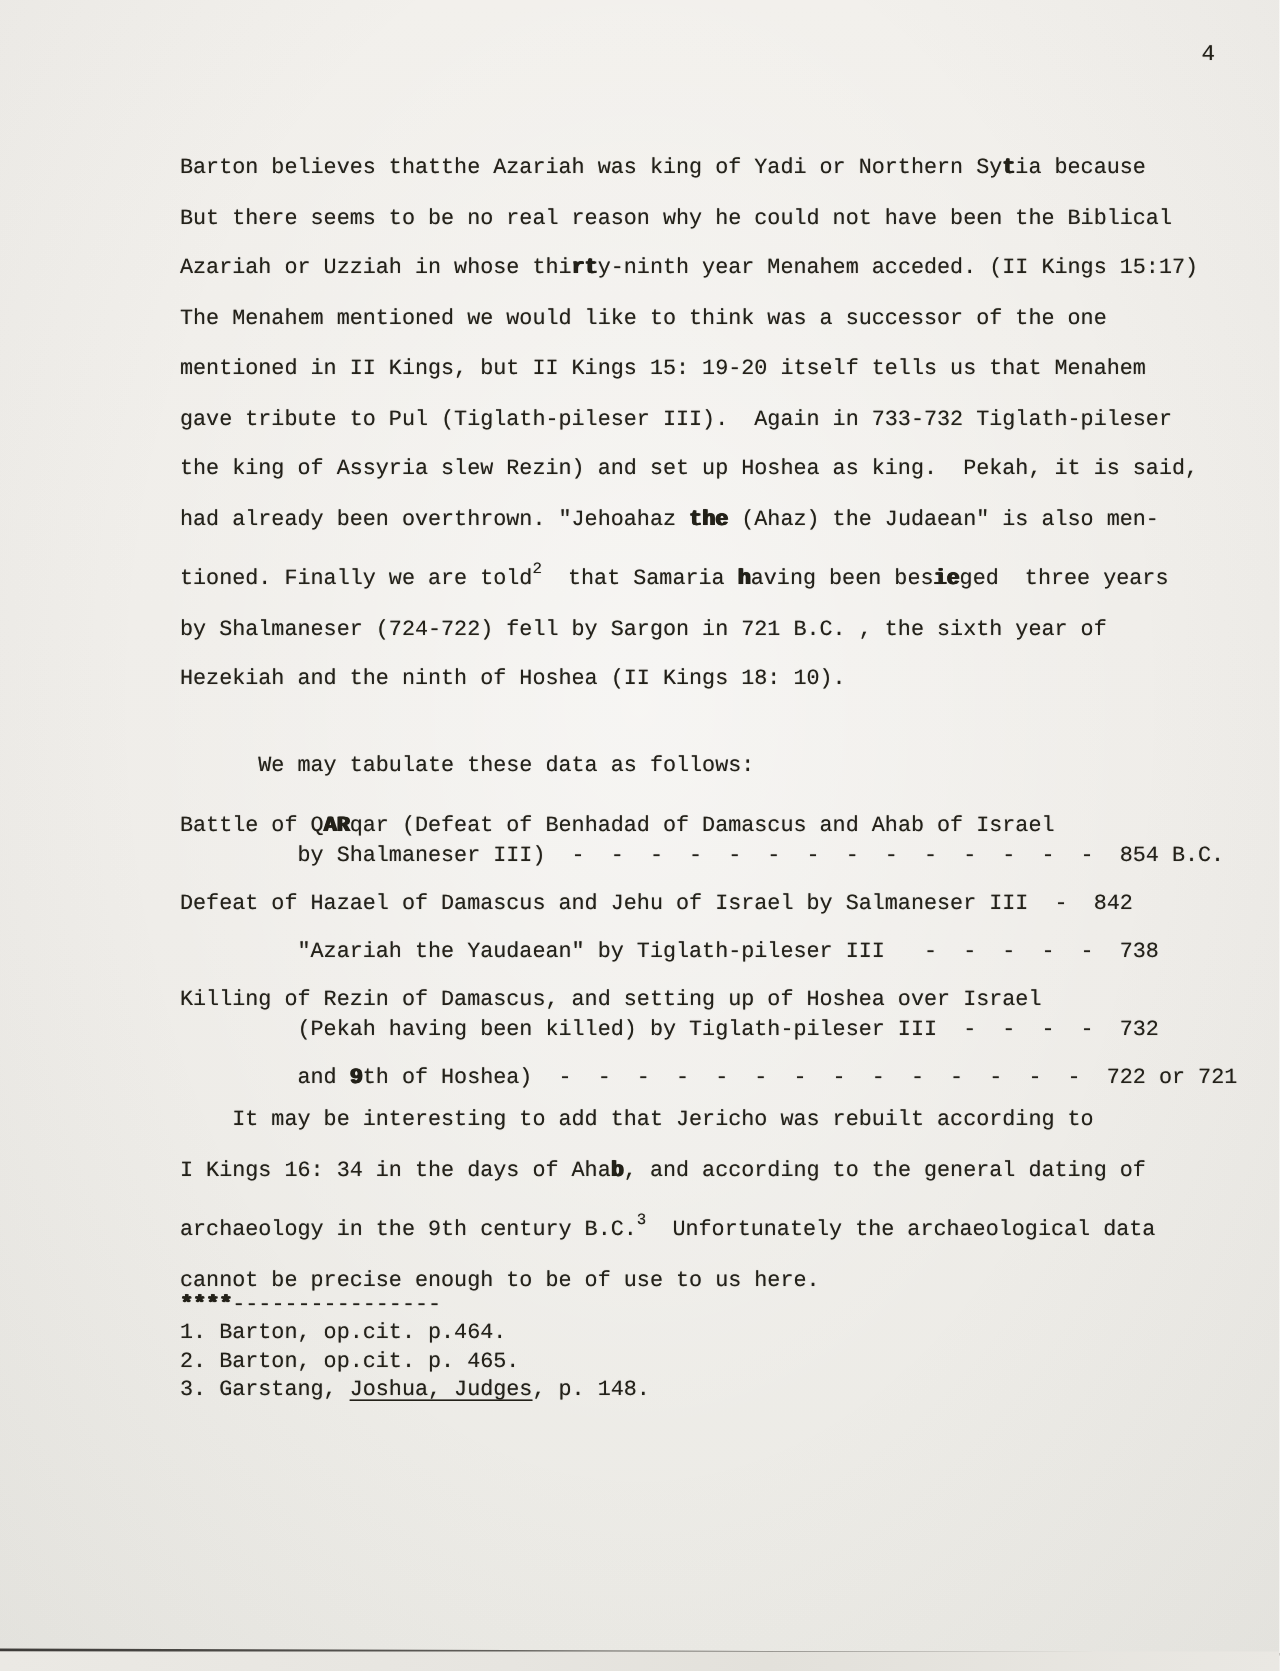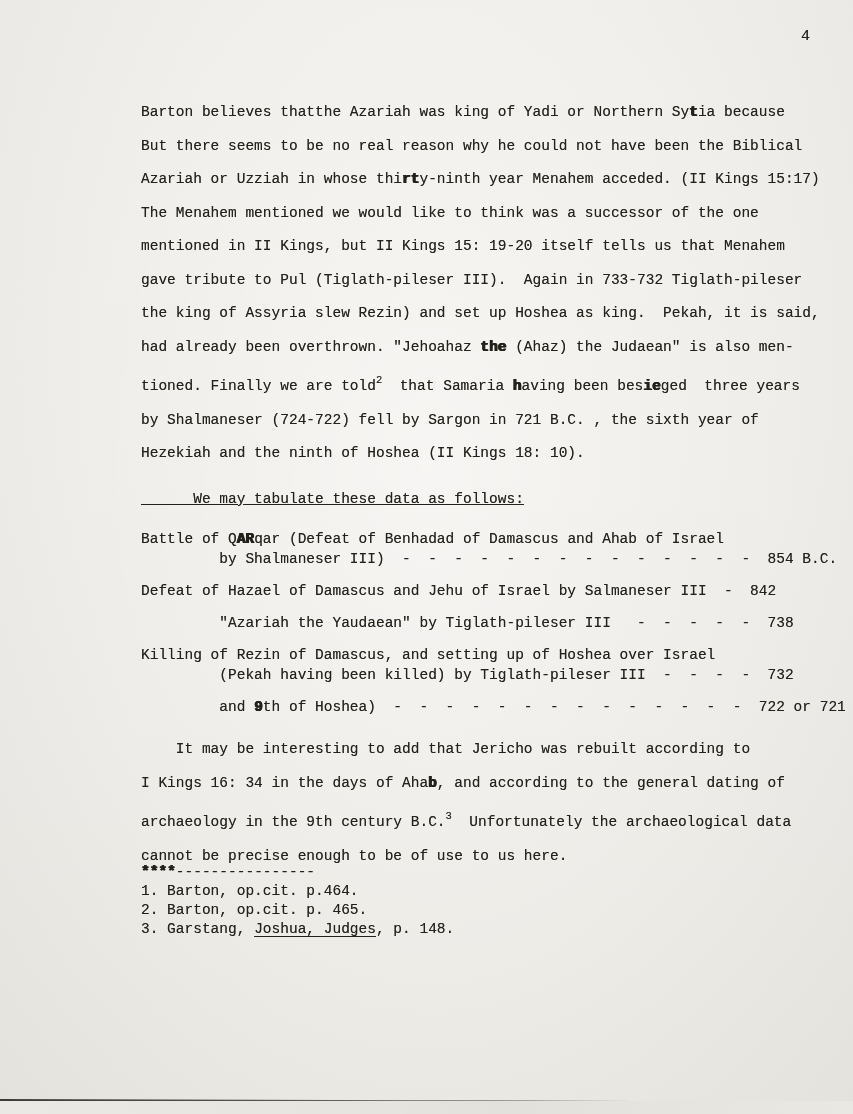--- a/index.html
+++ b/index.html
@@ -19,40 +19,40 @@
     pointer-events: none;
   }
   .page-number {
     position: absolute;
     top: 28px; left: 801px;
     font-size: 15px;
     text-shadow: 0 0 0.6px rgba(30,28,24,0.55);
   }
   .doc {
     position: absolute;
-    left: 141px; top: 96px;
+    left: 120px; top: 96px;
     width: 712px;
     font-size: 14.5px;
     line-height: 33.5px;
     text-shadow: 0 0 0.6px rgba(30,28,24,0.5);
   }
   .line { white-space: pre; }
   
   .s-b {
     font-weight: bold;
     text-shadow: 0.7px 0 currentColor, -0.4px 0 currentColor, 0 0 0.6px rgba(30,28,24,0.6);
   }
   .s-sup { font-size: 10.5px; vertical-align: 7px; }
   .s-u { text-decoration: underline; text-underline-offset: 3px; }
 
-  .tabulate-intro { margin-top: 12px; text-decoration: underline; }
+  .tabulate-intro { margin-top: 24px; }
   .table-block { margin-top: 13px; }
   .table-entry { margin-top: 12px; }
   .table-entry .line { line-height: 20px; }
-  .paragraph-2 { margin-top: 16px; }
+  .paragraph-2 { margin-top: 2px; }
   .footnote-block { margin-top: -10px; }
   .footnote-block .line { line-height: 19px; }
 
   
   .scan-edge {
     position: absolute;
     left: -2px; top: 1099px;
     width: 858px; height: 2px;
     background: linear-gradient(90deg, #3d3b38 0%, #55534f 30%, #6e6c67 48%, #4a4844 62%, #63615d 80%, #8b8984 100%);
     transform: rotate(0.18deg);

